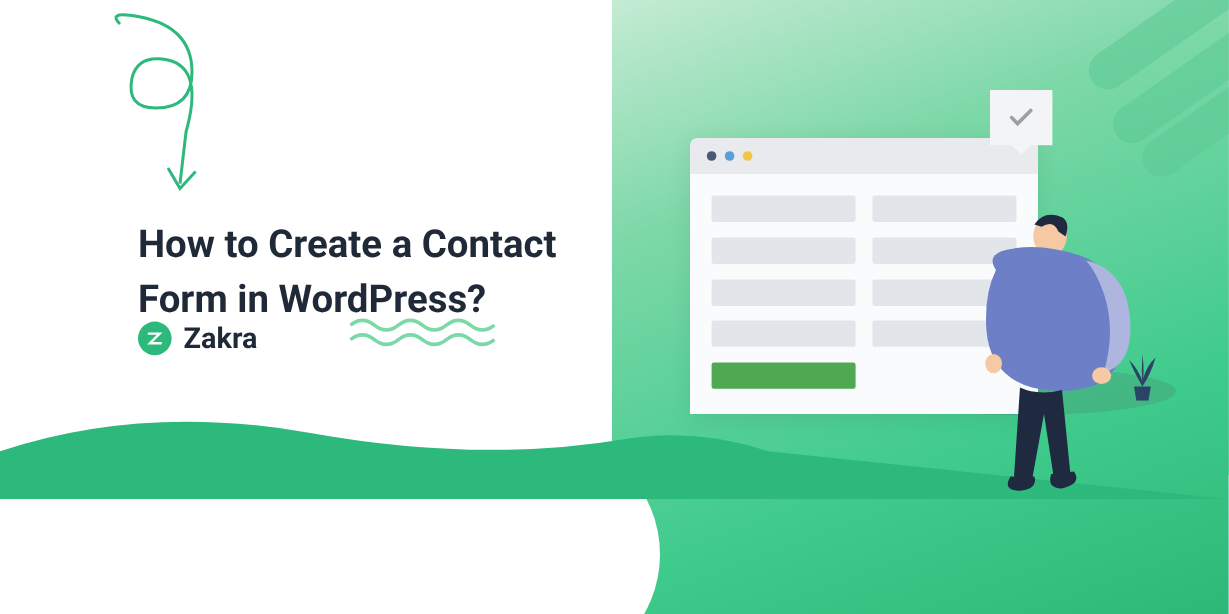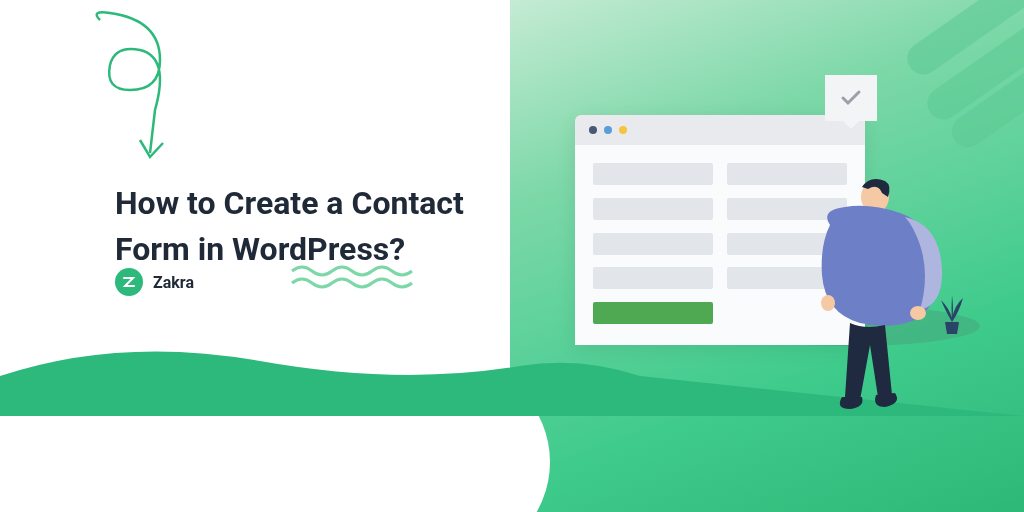--- a/index.html
+++ b/index.html
@@ -22,21 +22,21 @@
     
     
     .curly-arrow { position: absolute; top: 5px; left: 85px; z-index: 3; }
     
     
     .title { position: absolute; top: 180px; left: 115px; font-size: 32px; font-weight: 700; color: #1f2937; line-height: 1.45; z-index: 3; max-width: 380px; }
     
     
     .logo { position: absolute; bottom: 100px; left: 115px; display: flex; align-items: center; gap: 10px; z-index: 3; }
     .logo-circle { width: 28px; height: 28px; background: #2db97b; border-radius: 50%; display: flex; align-items: center; justify-content: center; }
-    .logo-text { font-size: 16px; font-weight: 700; color: #1f2937; }
+    .logo-text { font-size: 24px; font-weight: 700; color: #1f2937; }
     
     
     .waves { position: absolute; bottom: 105px; left: 290px; z-index: 3; }
     
     
     .bottom-wave { position: absolute; bottom: -20px; left: 0; width: 1024px; height: 90px; z-index: 2; }
     
     
     .browser { position: absolute; top: 115px; left: 575px; width: 290px; height: 230px; background: #e8eaed; border-radius: 6px 6px 0 0; box-shadow: 0 4px 20px rgba(0,0,0,0.08); z-index: 3; }
     .browser-bar { height: 30px; display: flex; align-items: center; padding-left: 14px; gap: 7px; }

